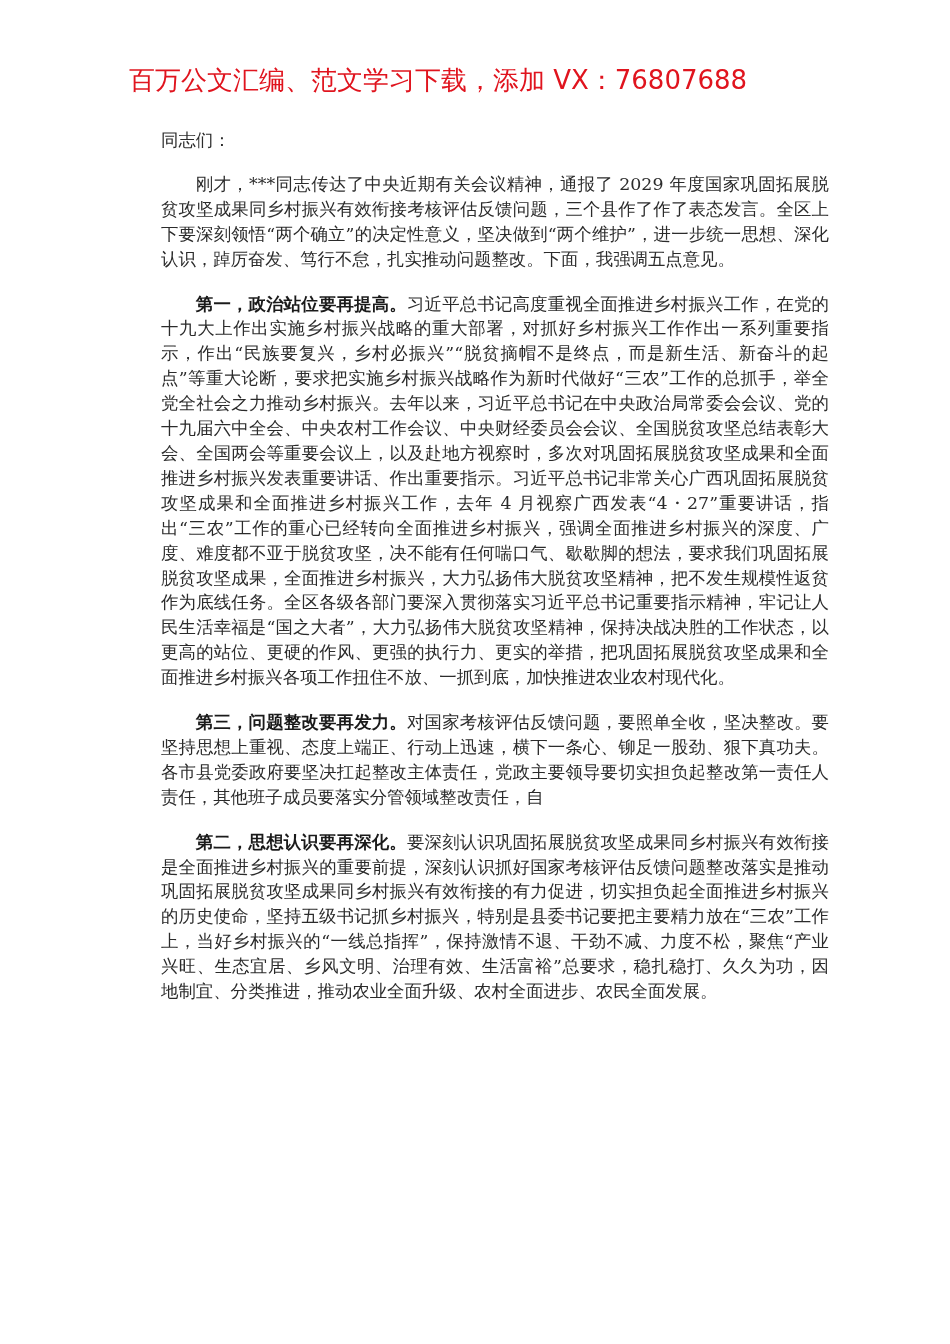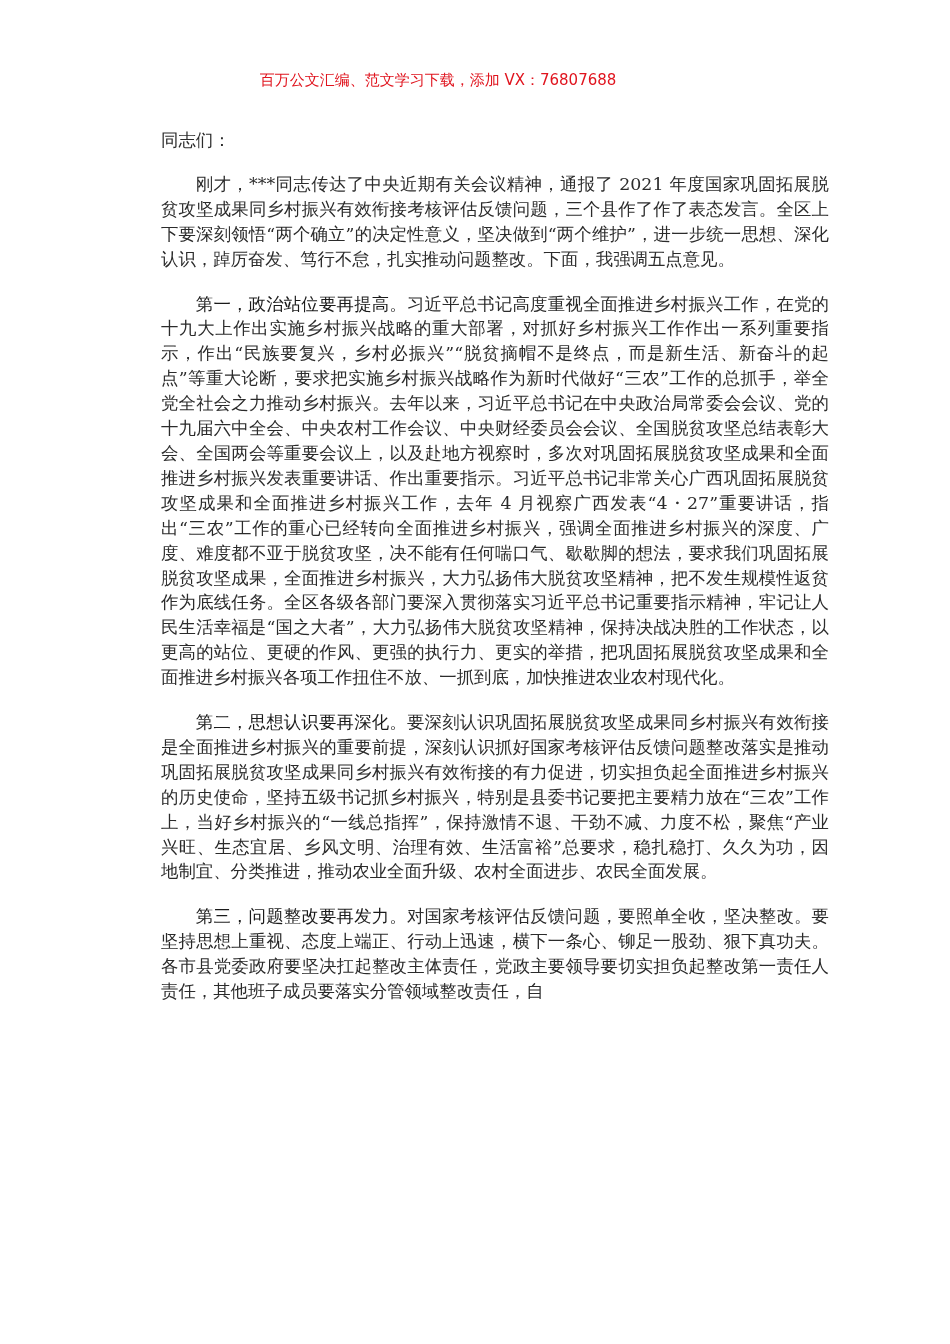--- a/index.html
+++ b/index.html
@@ -1,51 +1,51 @@
 <!DOCTYPE html>
 <html><head>
 <meta charset="utf-8">
 <style>
   html, body { margin: 0; padding: 0; background: #ffffff; }
   body { width: 950px; height: 1344px; position: relative; overflow: hidden; }
   .page { position: absolute; left: 0; top: 0; width: 950px; height: 1344px; background: #fff; }
   .banner {
     position: absolute; left: 0; top: 66px; width: 876px; text-align: center;
     color: #e0141e; font-family: "DejaVu Sans", "Liberation Sans", sans-serif;
-    font-size: 15px; letter-spacing: 0px; line-height: 28px;
+    font-size: 26px; letter-spacing: 0px; line-height: 28px;
   }
   .content {
     position: absolute; left: 145px; top: 128px; width: 668px;
     font-family: "DejaVu Serif", "Liberation Serif", serif;
     color: #2b2b2b; font-size: 17.4px; line-height: 24.9px;
     text-align: justify; text-justify: inter-character; margin-left: 16px;
   }
   .salutation { margin: 0 0 19px 0; }
   .para { margin: 0 0 20px 0; text-indent: 2em; }
-  .lead { font-weight: normal; color: #1a1a1a; }
+  .lead { font-weight: bold; color: #1a1a1a; }
 </style>
 </head>
 <body>
 
 <div class="page">
   <div class="banner">百万公文汇编、范文学习下载，添加 VX：76807688</div>
 
   <div class="content">
     <p class="salutation">同志们：</p>
 
 
     <p class="para">
-      <span>刚才，***同志传达了中央近期有关会议精神，通报了 2021 年度国家巩固拓展脱贫攻坚成果同乡村振兴有效衔接考核评估反馈问题，三个县作了作了表态发言。全区上下要深刻领悟“两个确立”的决定性意义，坚决做到“两个维护”，进一步统一思想、深化认识，踔厉奋发、笃行不怠，扎实推动问题整改。下面，我强调五点意见。</span>
+      <span>刚才，***同志传达了中央近期有关会议精神，通报了 2029 年度国家巩固拓展脱贫攻坚成果同乡村振兴有效衔接考核评估反馈问题，三个县作了作了表态发言。全区上下要深刻领悟“两个确立”的决定性意义，坚决做到“两个维护”，进一步统一思想、深化认识，踔厉奋发、笃行不怠，扎实推动问题整改。下面，我强调五点意见。</span>
     </p>
 
     <p class="para">
       <span class="lead">第一，政治站位要再提高。</span><span>习近平总书记高度重视全面推进乡村振兴工作，在党的十九大上作出实施乡村振兴战略的重大部署，对抓好乡村振兴工作作出一系列重要指示，作出“民族要复兴，乡村必振兴”“脱贫摘帽不是终点，而是新生活、新奋斗的起点”等重大论断，要求把实施乡村振兴战略作为新时代做好“三农”工作的总抓手，举全党全社会之力推动乡村振兴。去年以来，习近平总书记在中央政治局常委会会议、党的十九届六中全会、中央农村工作会议、中央财经委员会会议、全国脱贫攻坚总结表彰大会、全国两会等重要会议上，以及赴地方视察时，多次对巩固拓展脱贫攻坚成果和全面推进乡村振兴发表重要讲话、作出重要指示。习近平总书记非常关心广西巩固拓展脱贫攻坚成果和全面推进乡村振兴工作，去年 4 月视察广西发表“4・27”重要讲话，指出“三农”工作的重心已经转向全面推进乡村振兴，强调全面推进乡村振兴的深度、广度、难度都不亚于脱贫攻坚，决不能有任何喘口气、歇歇脚的想法，要求我们巩固拓展脱贫攻坚成果，全面推进乡村振兴，大力弘扬伟大脱贫攻坚精神，把不发生规模性返贫作为底线任务。全区各级各部门要深入贯彻落实习近平总书记重要指示精神，牢记让人民生活幸福是“国之大者”，大力弘扬伟大脱贫攻坚精神，保持决战决胜的工作状态，以更高的站位、更硬的作风、更强的执行力、更实的举措，把巩固拓展脱贫攻坚成果和全面推进乡村振兴各项工作扭住不放、一抓到底，加快推进农业农村现代化。</span>
     </p>
 
     <p class="para">
-      <span class="lead">第二，思想认识要再深化。</span><span>要深刻认识巩固拓展脱贫攻坚成果同乡村振兴有效衔接是全面推进乡村振兴的重要前提，深刻认识抓好国家考核评估反馈问题整改落实是推动巩固拓展脱贫攻坚成果同乡村振兴有效衔接的有力促进，切实担负起全面推进乡村振兴的历史使命，坚持五级书记抓乡村振兴，特别是县委书记要把主要精力放在“三农”工作上，当好乡村振兴的“一线总指挥”，保持激情不退、干劲不减、力度不松，聚焦“产业兴旺、生态宜居、乡风文明、治理有效、生活富裕”总要求，稳扎稳打、久久为功，因地制宜、分类推进，推动农业全面升级、农村全面进步、农民全面发展。</span>
+      <span class="lead">第三，问题整改要再发力。</span><span>对国家考核评估反馈问题，要照单全收，坚决整改。要坚持思想上重视、态度上端正、行动上迅速，横下一条心、铆足一股劲、狠下真功夫。各市县党委政府要坚决扛起整改主体责任，党政主要领导要切实担负起整改第一责任人责任，其他班子成员要落实分管领域整改责任，自</span>
     </p>
 
     <p class="para">
-      <span class="lead">第三，问题整改要再发力。</span><span>对国家考核评估反馈问题，要照单全收，坚决整改。要坚持思想上重视、态度上端正、行动上迅速，横下一条心、铆足一股劲、狠下真功夫。各市县党委政府要坚决扛起整改主体责任，党政主要领导要切实担负起整改第一责任人责任，其他班子成员要落实分管领域整改责任，自</span>
+      <span class="lead">第二，思想认识要再深化。</span><span>要深刻认识巩固拓展脱贫攻坚成果同乡村振兴有效衔接是全面推进乡村振兴的重要前提，深刻认识抓好国家考核评估反馈问题整改落实是推动巩固拓展脱贫攻坚成果同乡村振兴有效衔接的有力促进，切实担负起全面推进乡村振兴的历史使命，坚持五级书记抓乡村振兴，特别是县委书记要把主要精力放在“三农”工作上，当好乡村振兴的“一线总指挥”，保持激情不退、干劲不减、力度不松，聚焦“产业兴旺、生态宜居、乡风文明、治理有效、生活富裕”总要求，稳扎稳打、久久为功，因地制宜、分类推进，推动农业全面升级、农村全面进步、农民全面发展。</span>
     </p>
   </div>
 </div>
 
 </body></html>

